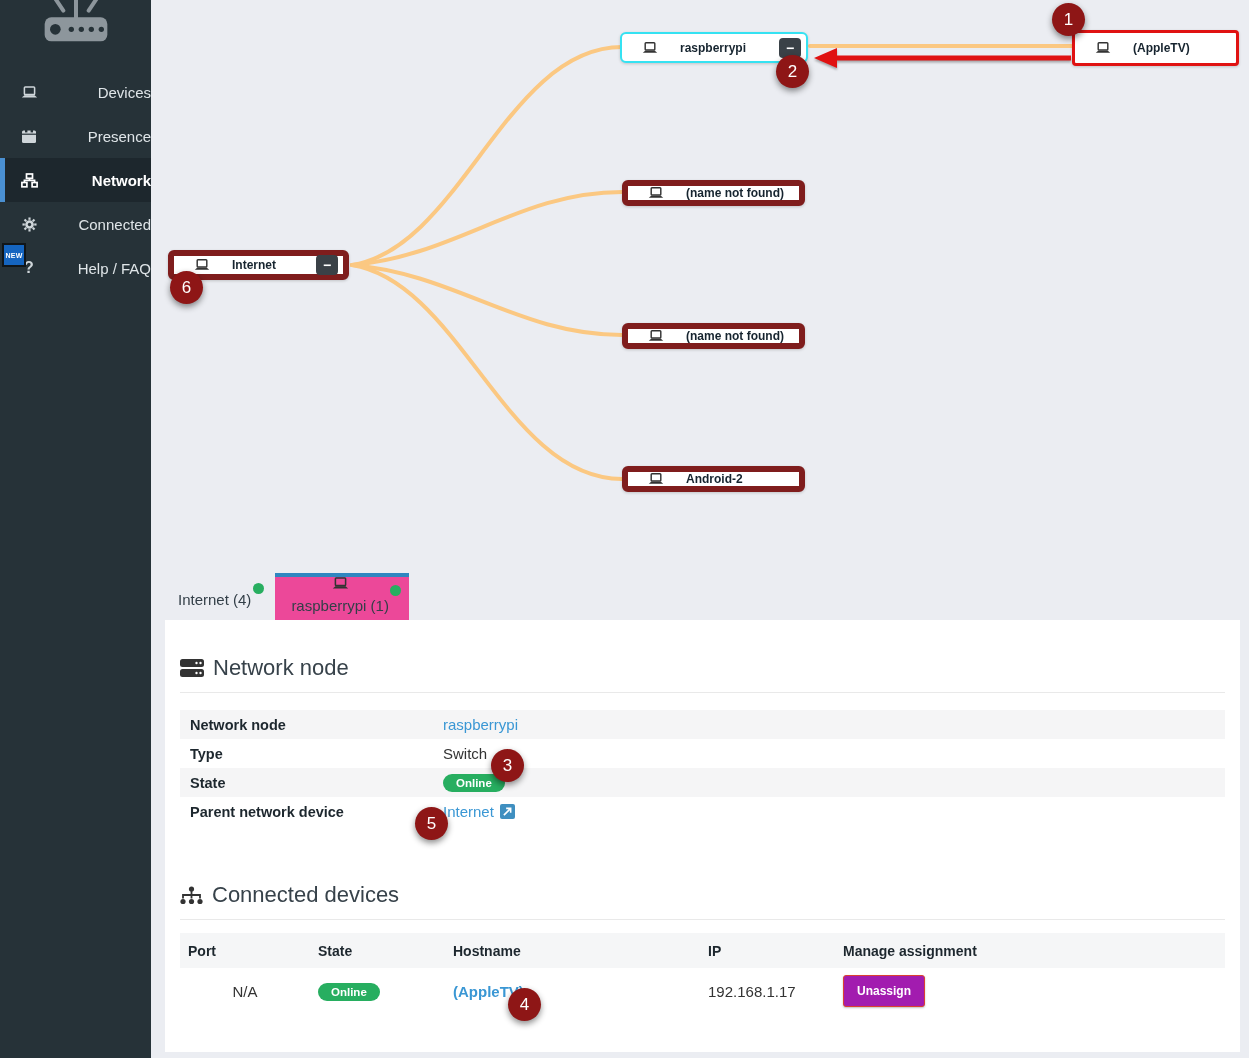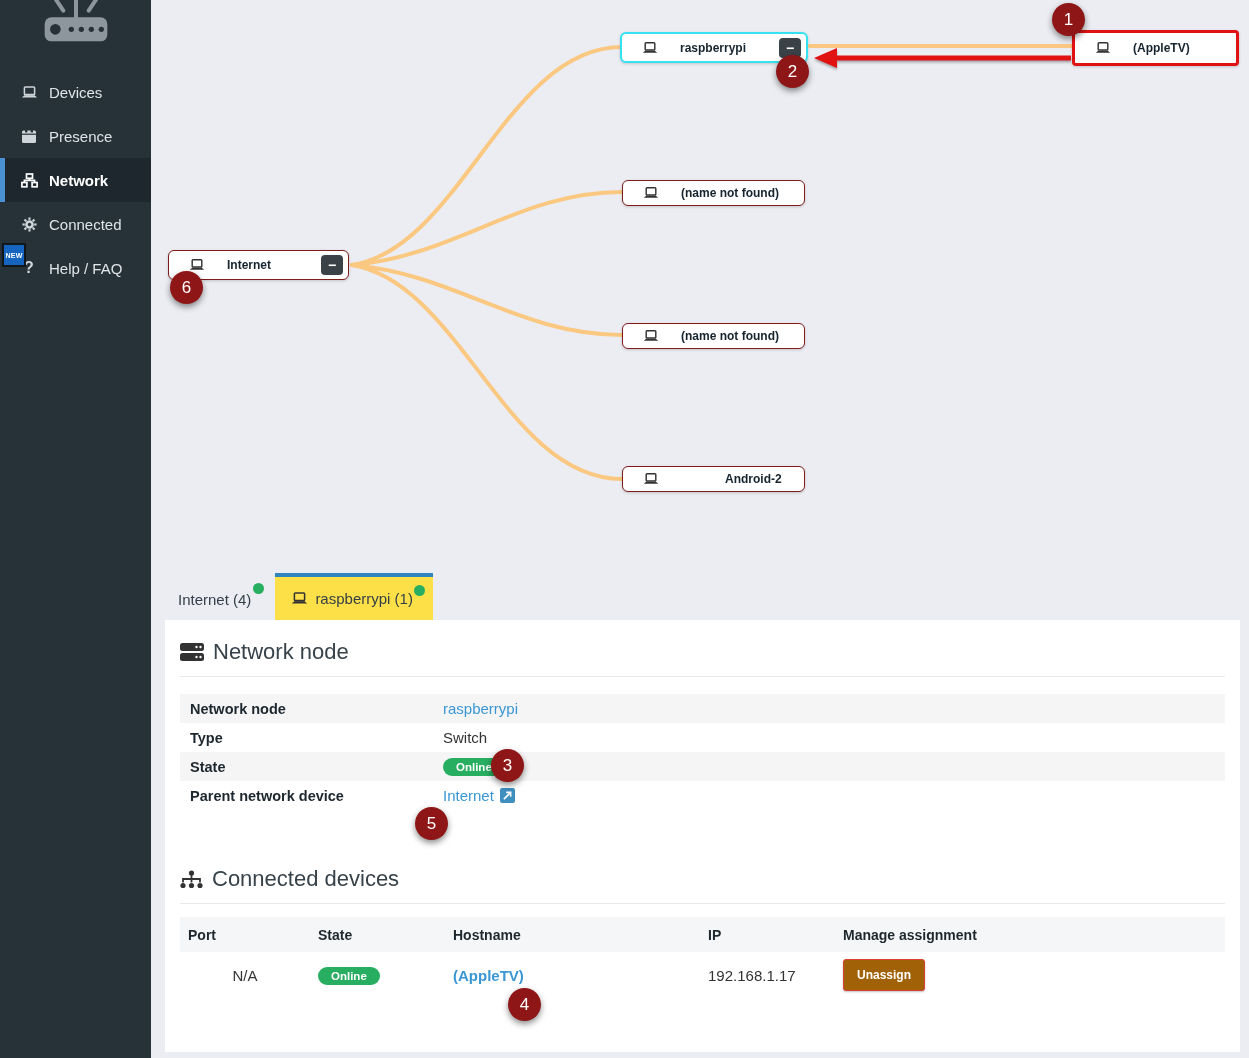--- a/index.html
+++ b/index.html
@@ -10,57 +10,57 @@
   }
   
   .sidebar {
     position:absolute; left:0; top:0; width:151px; height:1058px;
     background:#263238; z-index:5;
   }
   .logo-wrap { padding:0 0 0 26px; height:56px; }
   .nav { position:absolute; top:70px; left:0; width:100%; }
   .nav-item {
     height:44px; display:flex; align-items:center; gap:11px;
-    padding-left:20px; color:#dfe5e8; font-size:15px; cursor:pointer;
+    padding-left:20px; color:#dfe5e8; font-size:15px; cursor:pointer;justify-content:space-between;
   }
   .nav-item .nav-ic { width:18px; display:flex; justify-content:center; color:#cfd6da; }
   .nav-item.active {
     background:#1d272d; border-left:5px solid #4a90d2; padding-left:15px;
     color:#ffffff; font-weight:bold;
   }
   .new-badge {
     position:absolute; left:2px; top:243px; width:24px; height:24px;
     background:#1565c0; border:2px solid #10161a; color:#fff;
     font-size:7px; font-weight:bold; display:flex; align-items:center;
     justify-content:center; z-index:6; letter-spacing:.3px;
   }
   
   .topo-svg { position:absolute; left:151px; top:0; z-index:1; }
   .node {
-    position:absolute; background:#fff; border:1px solid #7f1d1d; border-radius:6px;
+    position:absolute; background:#fff; border:6px solid #7f1d1d; border-radius:6px;
     display:flex; align-items:center; box-shadow:0 1px 3px rgba(0,0,0,.18);
     z-index:2;
   }
   .node .dev-ic { margin-left:20px; display:flex; color:#333; }
   .node .node-label {
     margin-left:22px; font-size:12px; font-weight:bold; color:#16242f;
     white-space:nowrap;
   }
   .minus-btn {
     position:absolute; right:5px; top:50%; transform:translateY(-50%);
     width:22px; height:20px; background:#3a4147; border-radius:4px; color:#fff;
     font-size:14px; font-weight:bold; display:flex; align-items:center;
     justify-content:center; cursor:pointer; line-height:1;
   }
   .node-internet   { left:168px; top:250px; width:181px; height:30px; }
   .node-raspberry  { left:620px; top:32px;  width:188px; height:31px;
                      border:2px solid #35e2f2; }
   .node-nnf1       { left:622px; top:180px; width:183px; height:26px; }
   .node-nnf2       { left:622px; top:323px; width:183px; height:26px; }
-  .node-android    { left:622px; top:466px; width:183px; height:26px;gap:44px; }
+  .node-android    { left:622px; top:466px; width:183px; height:26px; }
   .node-appletv    { left:1072px; top:30px; width:167px; height:36px;
                      border:3px solid #e01212; border-radius:4px; }
   
   .ann-circle {
     position:absolute; width:33px; height:33px; border-radius:50%;
     background:#8e1616; color:#fff; font-size:17px;
     display:flex; align-items:center; justify-content:center;
     box-shadow:0 3px 6px rgba(0,0,0,.45); z-index:10;
   }
   .ann-1 { left:1052px; top:3px; }
@@ -72,33 +72,33 @@
   .arrow-svg { position:absolute; left:151px; top:0; z-index:9;
                filter:drop-shadow(0 2px 1px rgba(0,0,0,.3)); pointer-events:none; }
   
   .tabbar { position:absolute; left:165px; top:573px; display:flex; z-index:3;text-align:right; }
   .tab {
     position:relative; font-size:15px; color:#333f48; cursor:pointer;
     display:flex; align-items:center;
   }
   .tab-inactive { padding:17px 24px 12px 13px; }
   .tab-active {
-    background:#fde047; border-top:4px solid #2f86c0; padding:0 20px 0 16px;
-    height:47px; gap:7px;
+    background:#ec4899; border-top:4px solid #2f86c0; padding:0 20px 0 16px;
+    height:47px; gap:7px;flex-direction:column;
   }
   .tab .dot {
     position:absolute; width:11px; height:11px; border-radius:50%;
     background:#27ae60; top:8px; right:8px;
   }
   .tab-inactive .dot { right:11px; top:10px; }
   .tab .tab-ic { display:flex; color:#333; }
   
   .panel {
     position:absolute; left:165px; top:620px; width:1075px; height:432px;
-    background:#fff; padding:0 15px; z-index:2;
+    background:#fff; padding:16px 15px; z-index:2;
   }
   .section-head {
     display:flex; align-items:center; gap:9px; padding-top:19px;
     font-size:22px; color:#37424a;
   }
   .section-head .sec-ic { display:flex; color:#333; }
   .panel hr { border:none; border-top:1px solid #e9e9e9; margin-top:11px; }
   .detail-rows { margin-top:17px; }
   .drow { display:flex; align-items:center; height:29px; padding:0 10px; }
   .drow:nth-child(odd) { background:#f5f5f6; }
@@ -126,21 +126,21 @@
   .cd-section { margin-top:56px; }
   table.cdt { width:100%; border-collapse:collapse; margin-top:13px; }
   table.cdt th {
     background:#f5f6f7; text-align:left; font-size:14px; font-weight:bold;
     color:#1d272e; height:35px; padding:0 8px;
   }
   table.cdt td { height:46px; padding:0 8px; font-size:15px; color:#333; }
   th.c-port{width:130px} th.c-state{width:135px} th.c-host{width:255px} th.c-ip{width:135px}
   td.c-port{text-align:center}
   .btn-danger {
-    background:#a16207; border:1px solid #db4031; color:#fff; font-size:12px;
+    background:#a21caf; border:1px solid #db4031; color:#fff; font-size:12px;
     font-weight:bold; padding:8px 13px; border-radius:3px; cursor:pointer;
     box-shadow:0 1px 2px rgba(0,0,0,.25);
     font-family:"Liberation Sans","DejaVu Sans",sans-serif;
     text-align:center;
   }
   .host-link { font-weight:bold; }
 </style>
 </head>
 <body>
 

